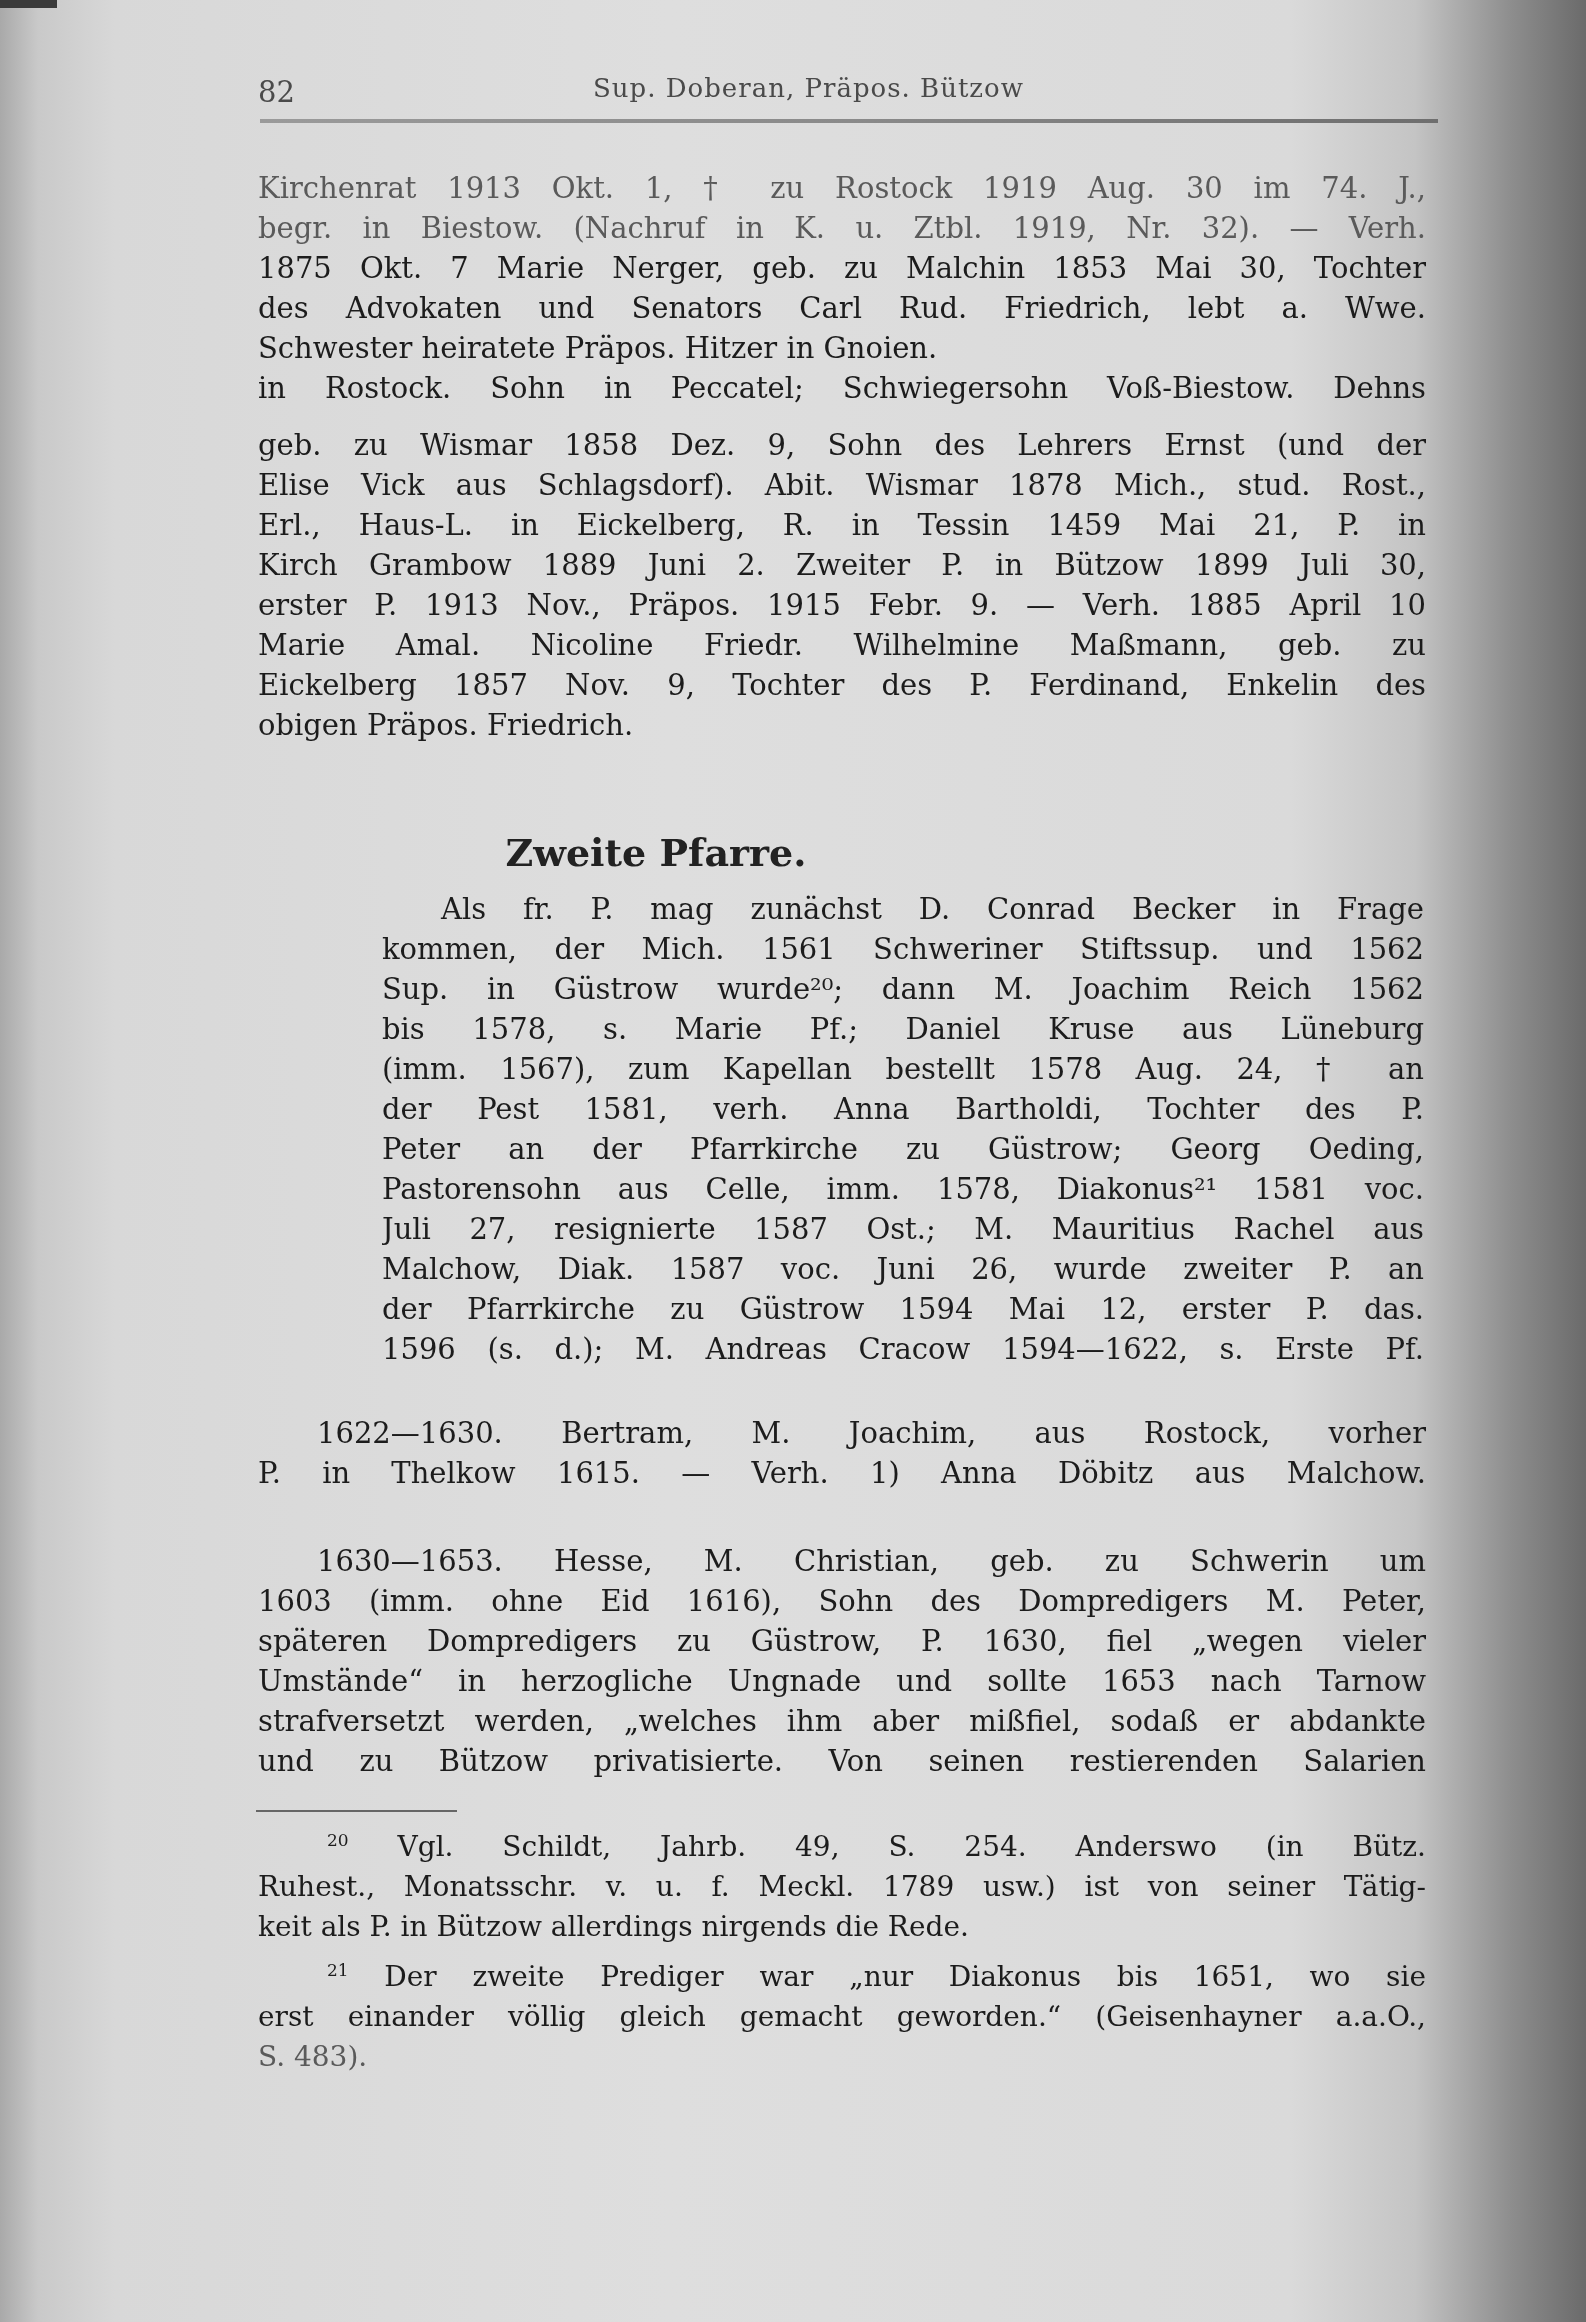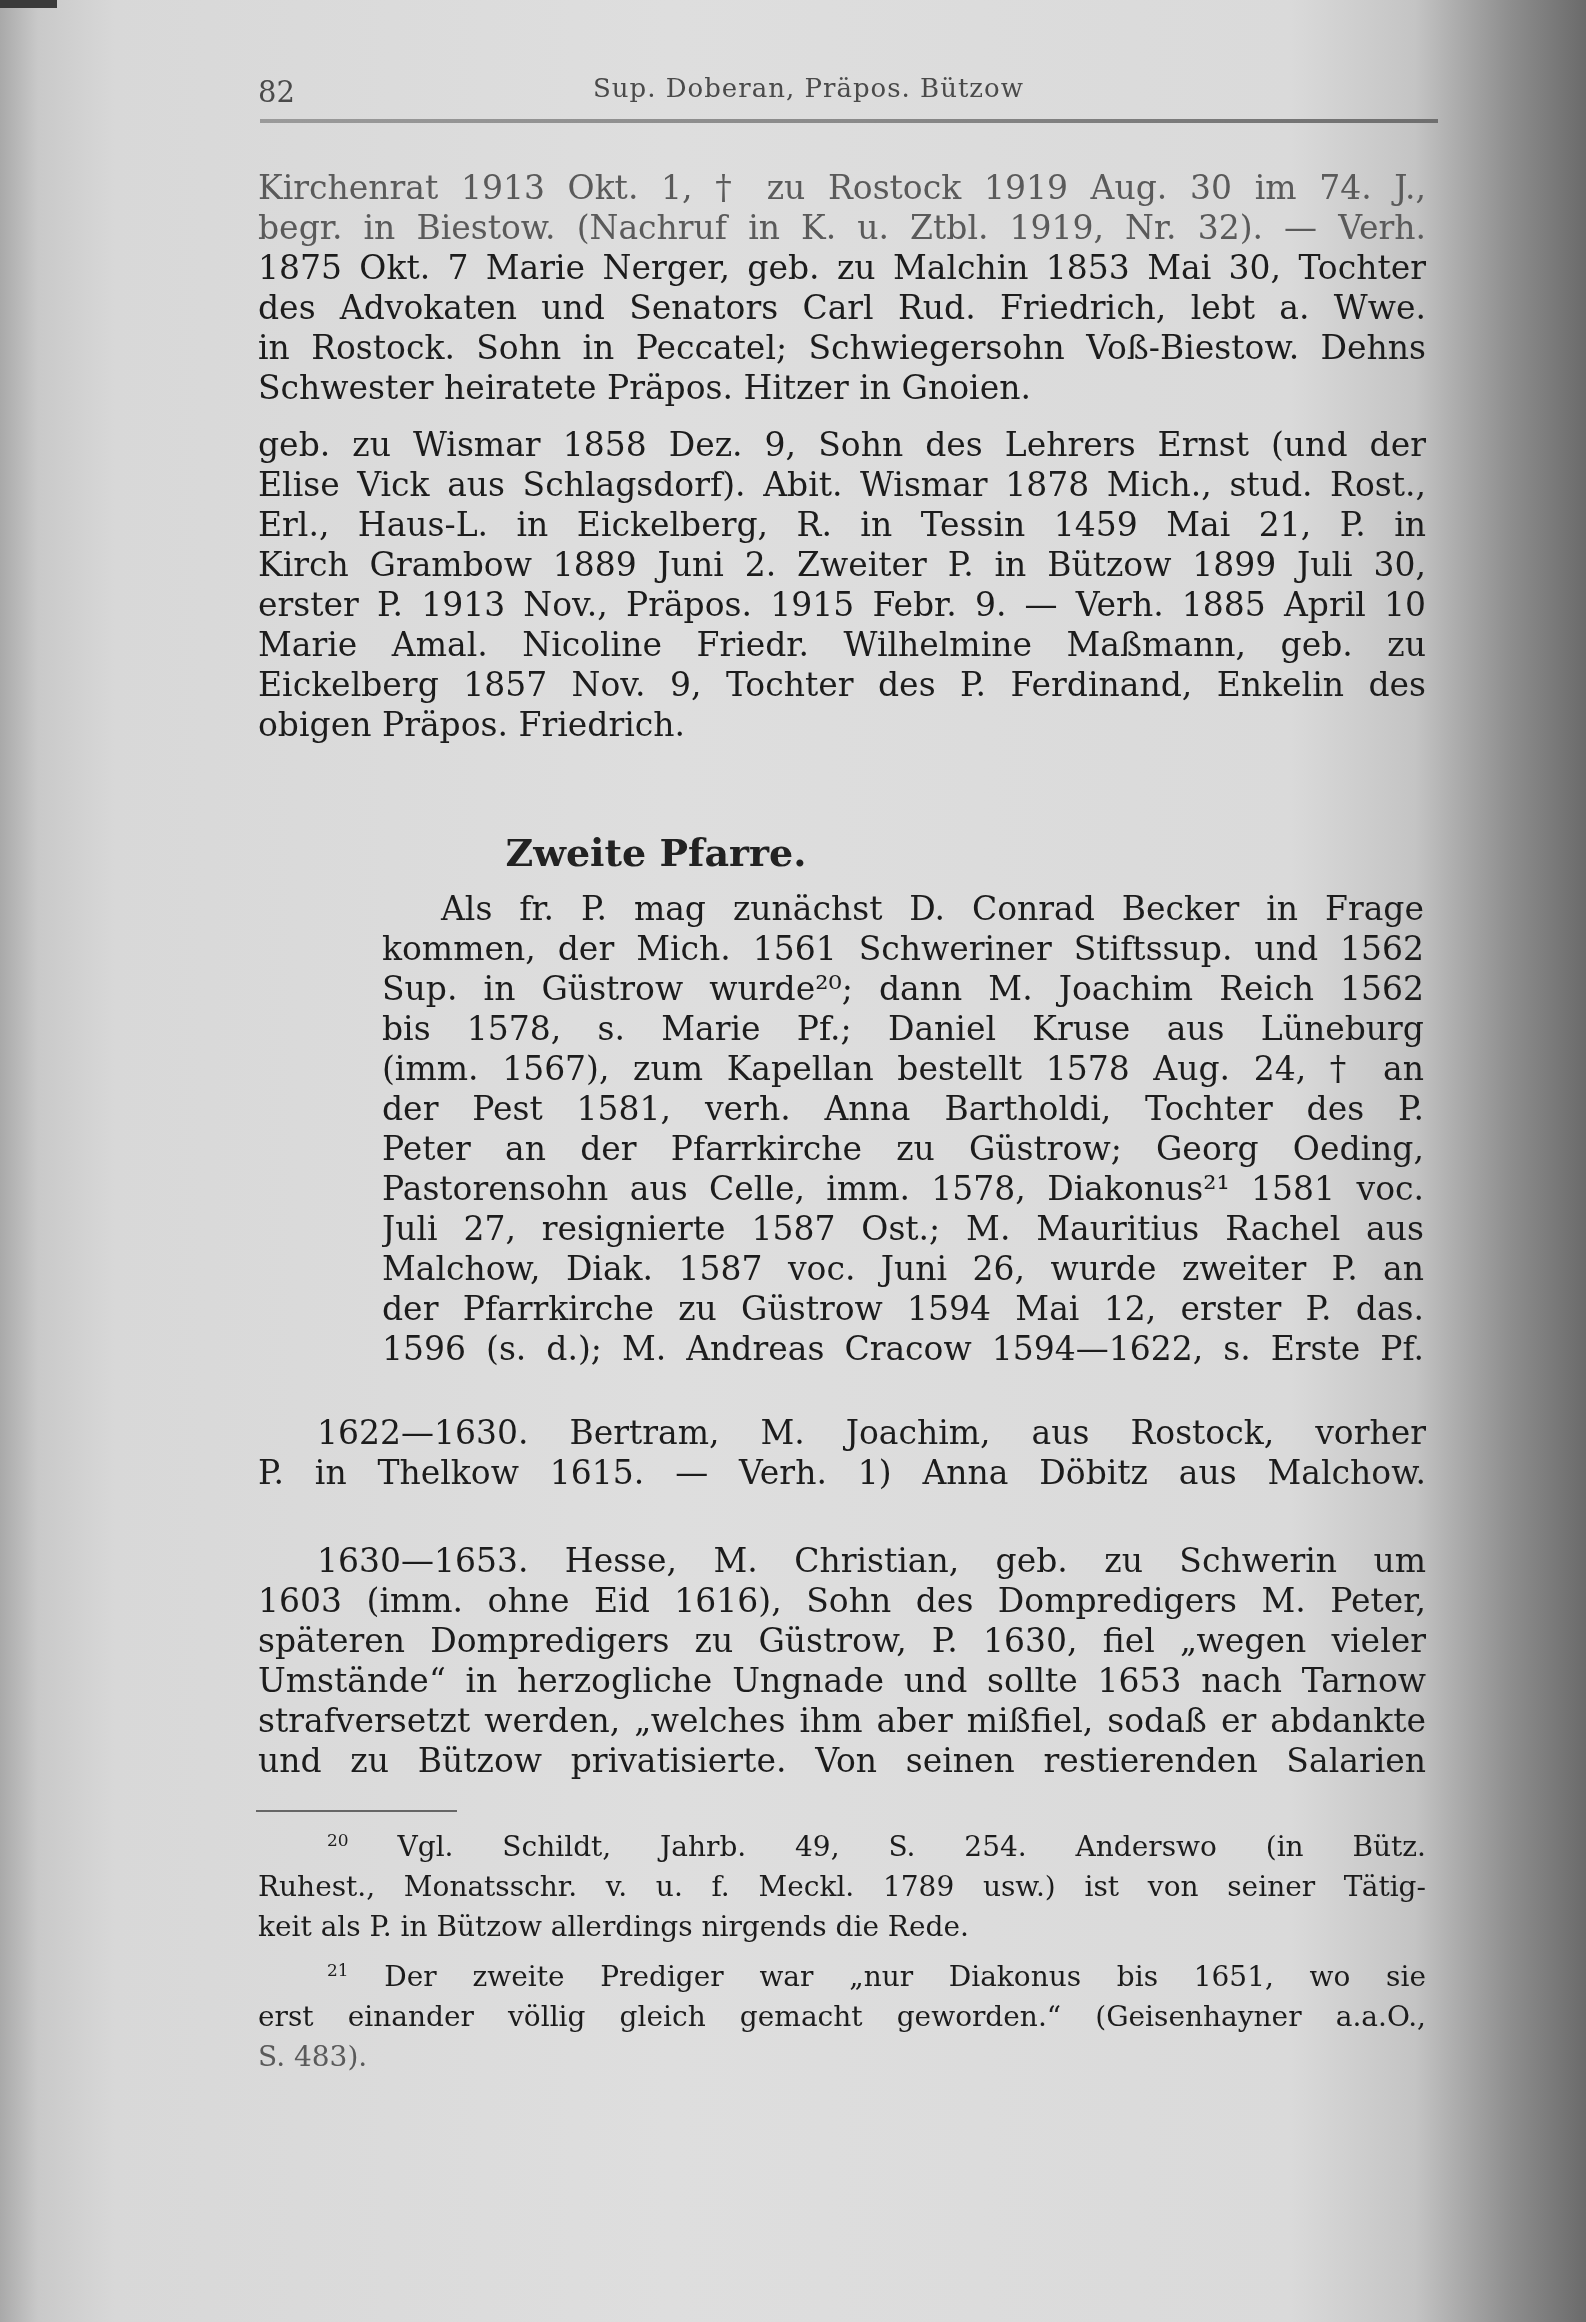--- a/index.html
+++ b/index.html
@@ -7,21 +7,21 @@
     width: 1587px; height: 2323px; overflow: hidden;
     background: linear-gradient(90deg, #a9a9a9 0px, #c9c9c9 38px, #d8d8d8 115px, #dedede 669px, #dadada 1290px, #c4c4c4 1415px, #8e8e8e 1510px, #6a6a6a 1587px);
     position: relative;
     font-family: "DejaVu Serif", serif;
     color: #1c1c1c;
   }
   .corner { position: absolute; left: 0; top: 0; width: 57px; height: 7.6px; background: #3a3a3a; }
   .page-num { position: absolute; left: 258px; top: 75px; font-size: 29px; color: #4a4a4a; }
   .running-head { position: absolute; left: 593px; top: 73px; font-size: 26px; color: #4a4a4a; letter-spacing: 1px; }
   .head-rule { position: absolute; left: 260px; top: 119px; width: 1178px; height: 3.8px; background: linear-gradient(90deg,#9a9a9a,#8a8a8a 50%,#6e6e6e); }
-  .block { position: absolute; left: 258px; width: 1168px; font-size: 33px; line-height: 40px; }
+  .block { position: absolute; left: 258px; width: 1168px; font-size: 29px; line-height: 40px; }
   .line { display: block; white-space: nowrap; text-align: justify; text-align-last: justify; height: 40px; overflow: hidden; }
   .line.last { text-align-last: left; }
   .faded { color: #5a5a5a; }
   .heading { position: absolute; left: 0; width: 1312px; top: 830px; text-align: center; font-size: 38px; font-weight: bold; color: #222; }
   .fn-rule { position: absolute; left: 256px; top: 1810px; width: 201px; height: 1.9px; background: #666; }
   .fn { position: absolute; left: 258px; width: 1168px; font-size: 28px; line-height: 38px; }
   sup { font-size: 17px; line-height: 0; }
 </style>
 </head>
 <body>
@@ -30,22 +30,22 @@
 
 <div class="page-num">82</div>
 <div class="running-head">Sup. Doberan, Präpos. Bützow</div>
 <div class="head-rule"></div>
 
 <div class="block" style="top:168px">
   <span class="line faded">Kirchenrat 1913 Okt. 1, † zu Rostock 1919 Aug. 30 im 74. J.,</span>
   <span class="line faded">begr. in Biestow. (Nachruf in K. u. Ztbl. 1919, Nr. 32). — Verh.</span>
   <span class="line">1875 Okt. 7 Marie Nerger, geb. zu Malchin 1853 Mai 30, Tochter</span>
   <span class="line">des Advokaten und Senators Carl Rud. Friedrich, lebt a. Wwe.</span>
+  <span class="line last">Schwester heiratete Präpos. Hitzer in Gnoien.</span>
   <span class="line">in Rostock. Sohn in Peccatel; Schwiegersohn Voß-Biestow. Dehns</span>
-  <span class="line last">Schwester heiratete Präpos. Hitzer in Gnoien.</span>
 </div>
 
 <div class="block" style="top:425px">
   <span class="line">geb. zu Wismar 1858 Dez. 9, Sohn des Lehrers Ernst (und der</span>
   <span class="line">Elise Vick aus Schlagsdorf). Abit. Wismar 1878 Mich., stud. Rost.,</span>
   <span class="line">Erl., Haus-L. in Eickelberg, R. in Tessin 1459 Mai 21, P. in</span>
   <span class="line">Kirch Grambow 1889 Juni 2. Zweiter P. in Bützow 1899 Juli 30,</span>
   <span class="line">erster P. 1913 Nov., Präpos. 1915 Febr. 9. — Verh. 1885 April 10</span>
   <span class="line">Marie Amal. Nicoline Friedr. Wilhelmine Maßmann, geb. zu</span>
   <span class="line">Eickelberg 1857 Nov. 9, Tochter des P. Ferdinand, Enkelin des</span>

